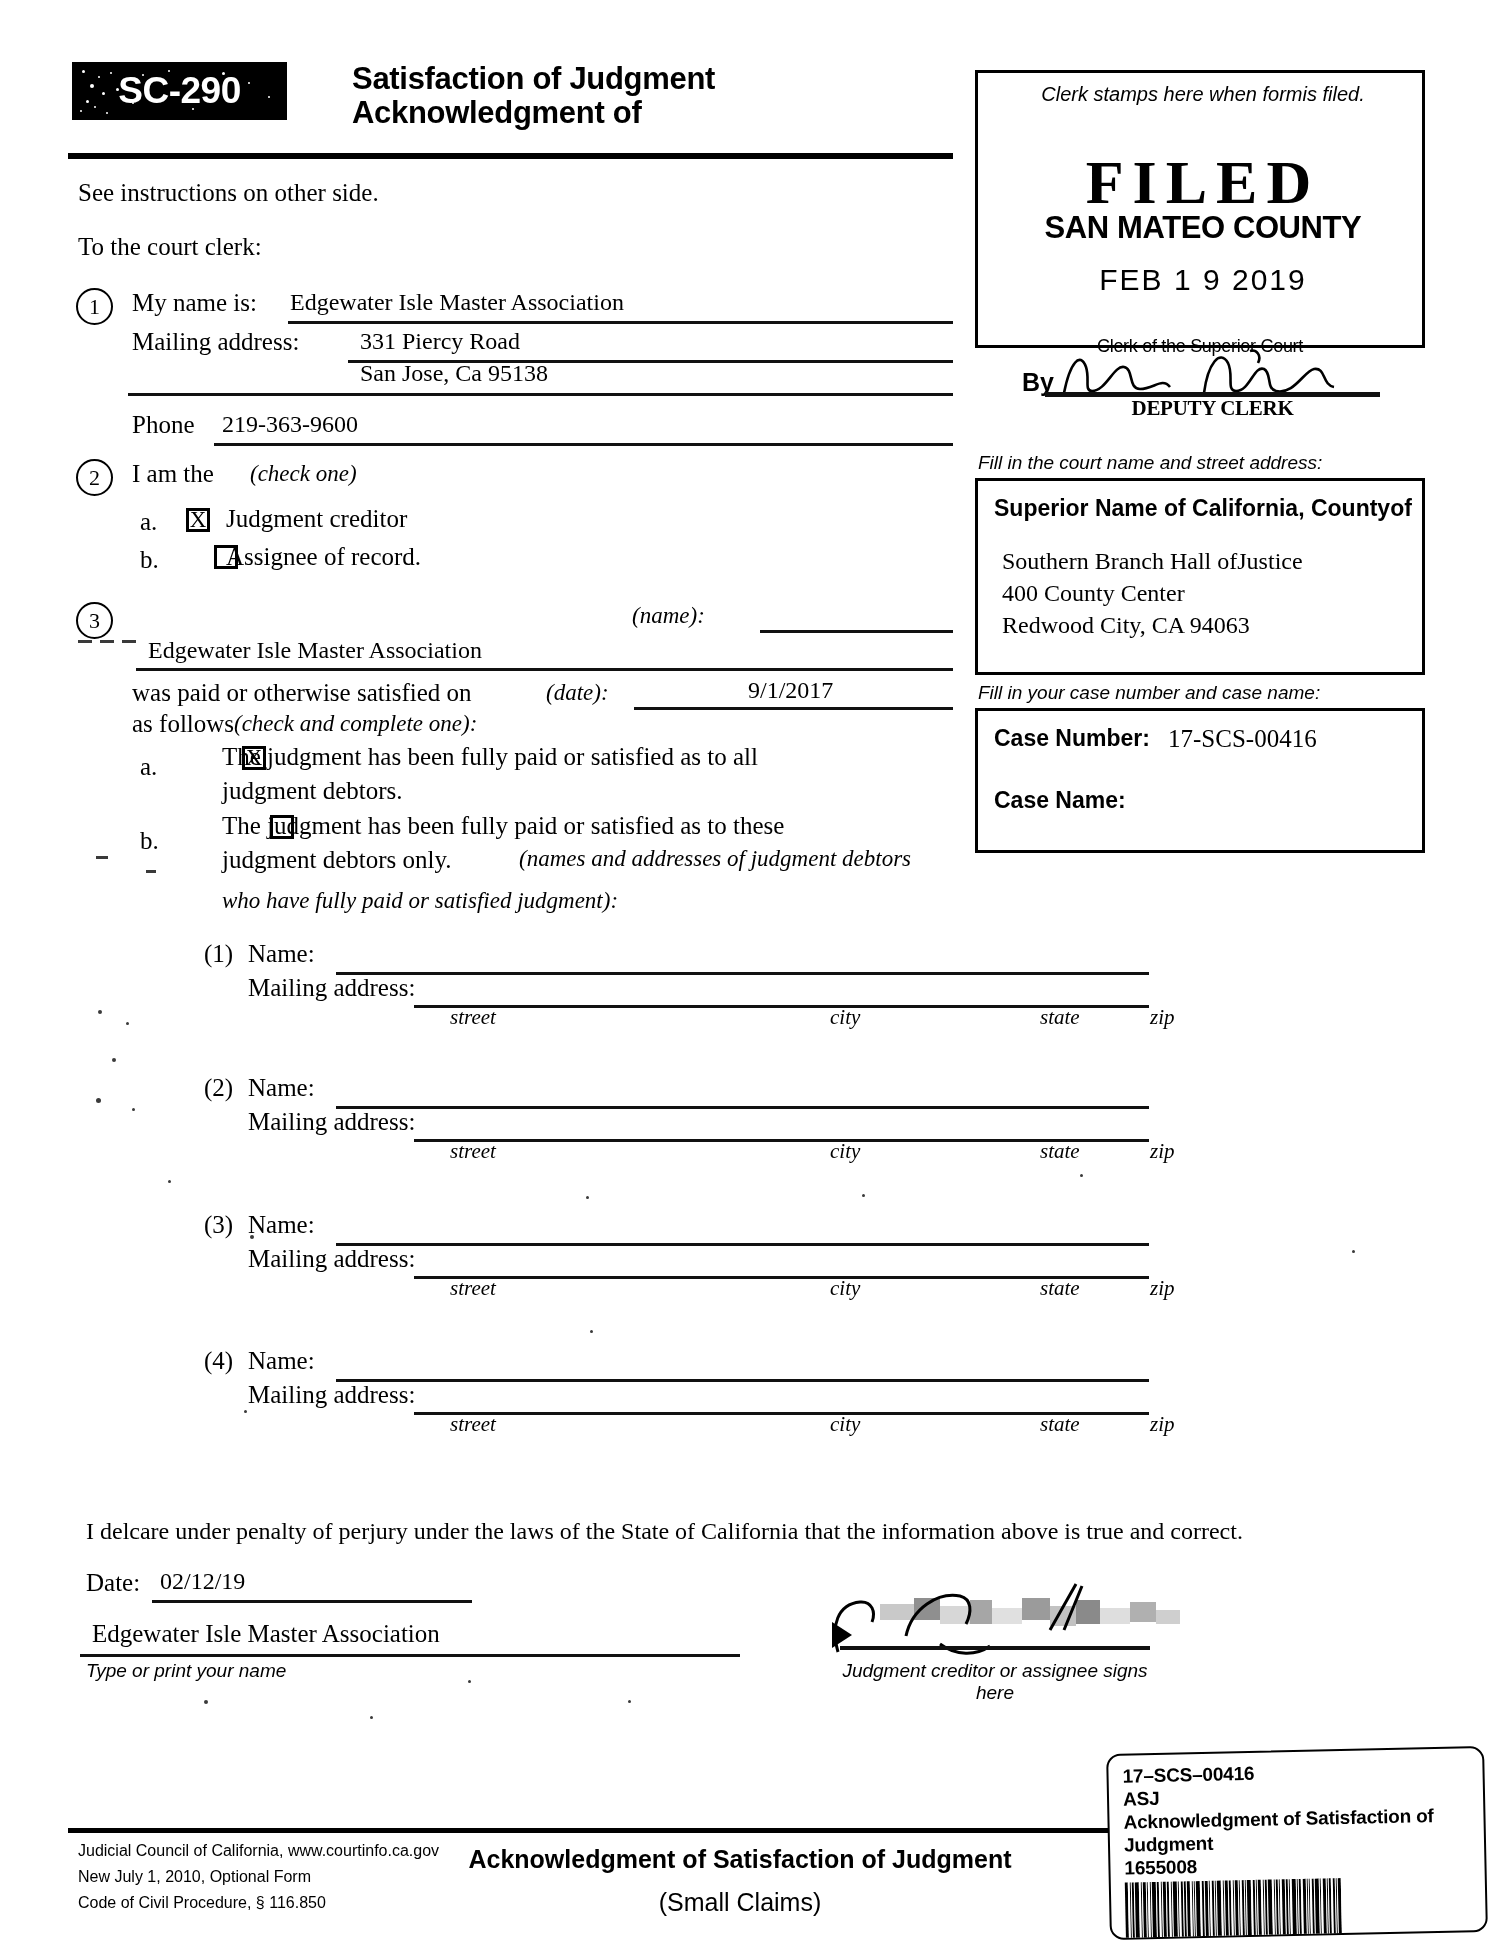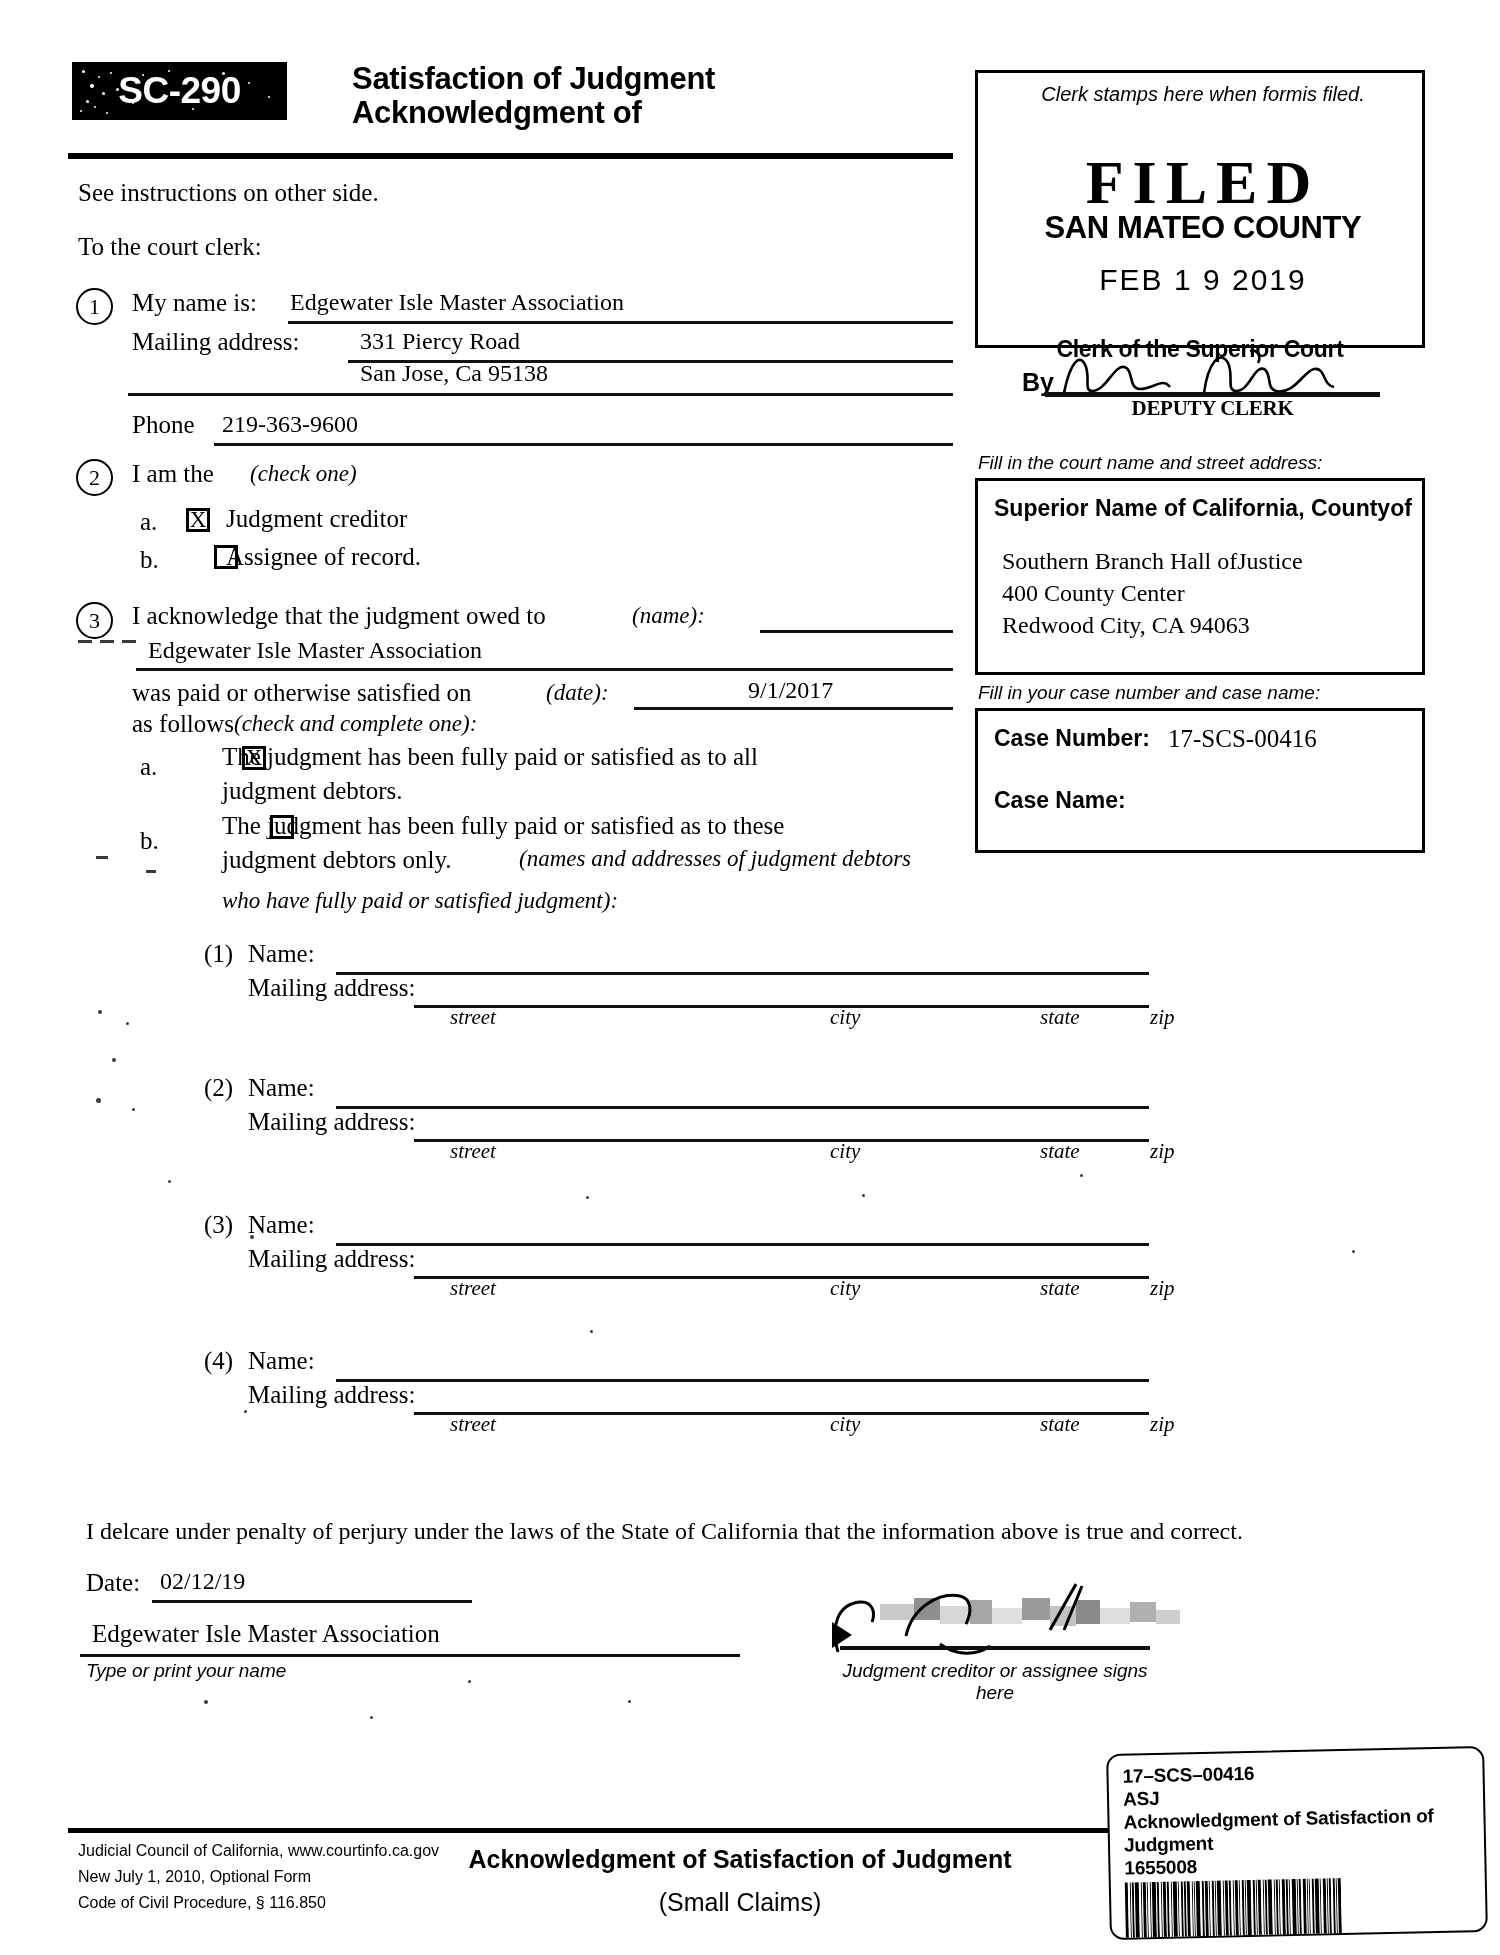--- a/index.html
+++ b/index.html
@@ -124,22 +124,22 @@
     letter-spacing: -0.4px;
   }
   #filed-date {
     font-family: "Liberation Sans", sans-serif;
     font-size: 30px;
     text-align: center;
     letter-spacing: 2px;
   }
   #clerk-line {
     font-family: "Liberation Sans", sans-serif;
-    font-weight: bold;
-    font-size: 23px;
+    font-weight: normal;
+    font-size: 18px;
     text-align: center;
     letter-spacing: -0.3px;
   }
   #by-label {
     font-family: "Liberation Sans", sans-serif;
     font-weight: bold;
     font-size: 25px;
   }
   #deputy-label {
     font-family: "Liberation Sans", sans-serif;
@@ -301,21 +301,20 @@
   <div class="abs body-text nowrap" style="left:226px; top:504px;">Judgment creditor</div>
 
   <div class="abs body-text" style="left:140px; top:545px;">b.</div>
   <div class="abs checkbox" style="left:186px; top:545px;">
     <span class="mark"></span>
   </div>
   <div class="abs body-text nowrap" style="left:226px; top:542px;">Assignee of record.</div>
 
   
   <div class="abs circnum" style="left:76px; top:602px;">3</div>
-  <div class="abs body-text nowrap" style="left:132px; top:601px;">I acknowledge that the judgment owed to</div>
   <div class="abs small-ital nowrap" style="left:632px; top:603px;">(name):</div>
   <div class="fill-line" style="left:760px; top:630px; width:193px;"></div>
 
   <div class="abs handwrit nowrap" style="left:148px; top:637px;">Edgewater Isle Master Association</div>
   <div class="fill-line" style="left:136px; top:668px; width:817px;"></div>
 
   <div class="abs body-text nowrap" style="left:132px; top:678px;">was paid or otherwise satisfied on</div>
   <div class="abs small-ital nowrap" style="left:546px; top:680px;">(date):</div>
   <div class="abs handwrit nowrap" style="left:748px; top:677px;">9/1/2017</div>
   <div class="fill-line" style="left:634px; top:707px; width:319px;"></div>

